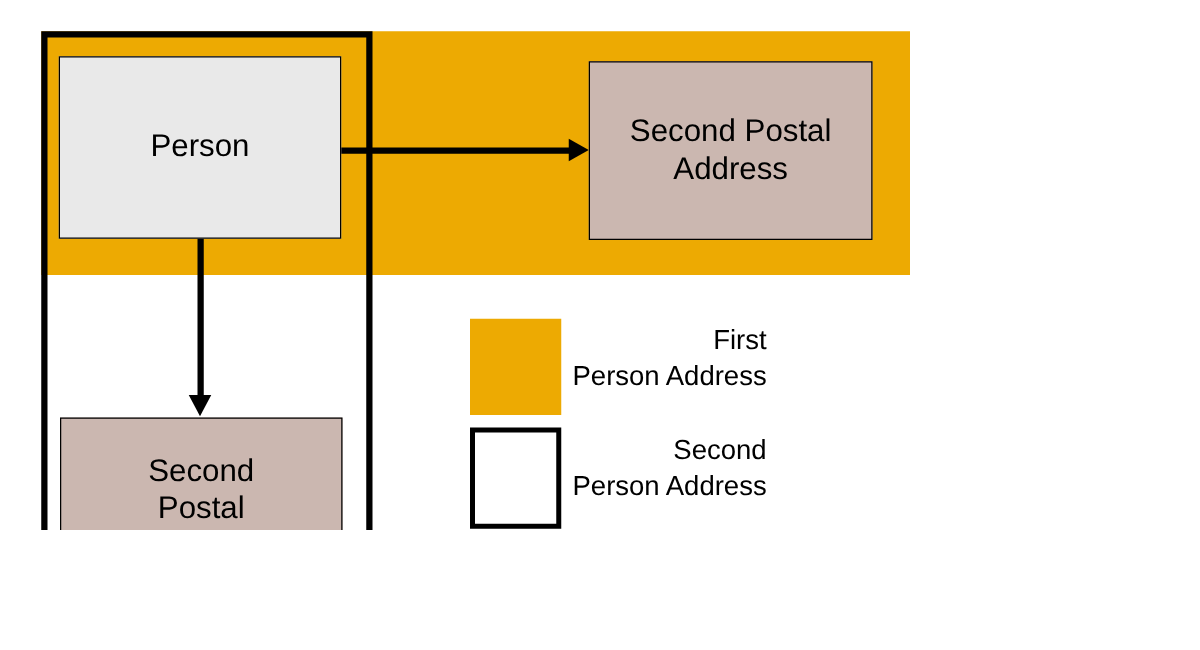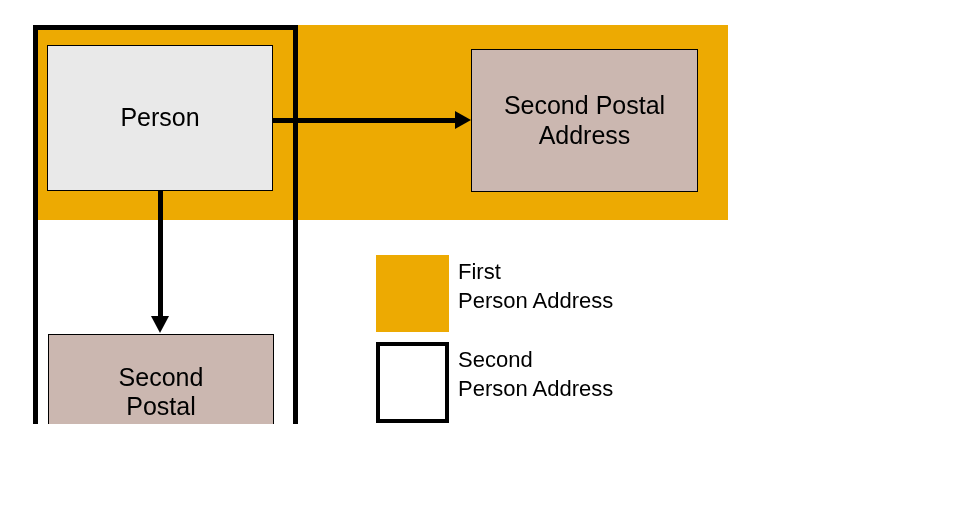--- a/index.html
+++ b/index.html
@@ -120,20 +120,21 @@
     position: absolute;
     left: 376px;
     top: 255px;
     width: 300px;
   }
   .legend-row {
     position: absolute;
     left: 0;
     display: flex;
     align-items: flex-start;
+    text-align: right;
   }
   .legend-row-0 { top: 0px; }
   .legend-row-1 { top: 87px; }
 
   .swatch {
     width: 73px;
     box-sizing: border-box;
     flex: 0 0 auto;
   }
   .swatch-first {

